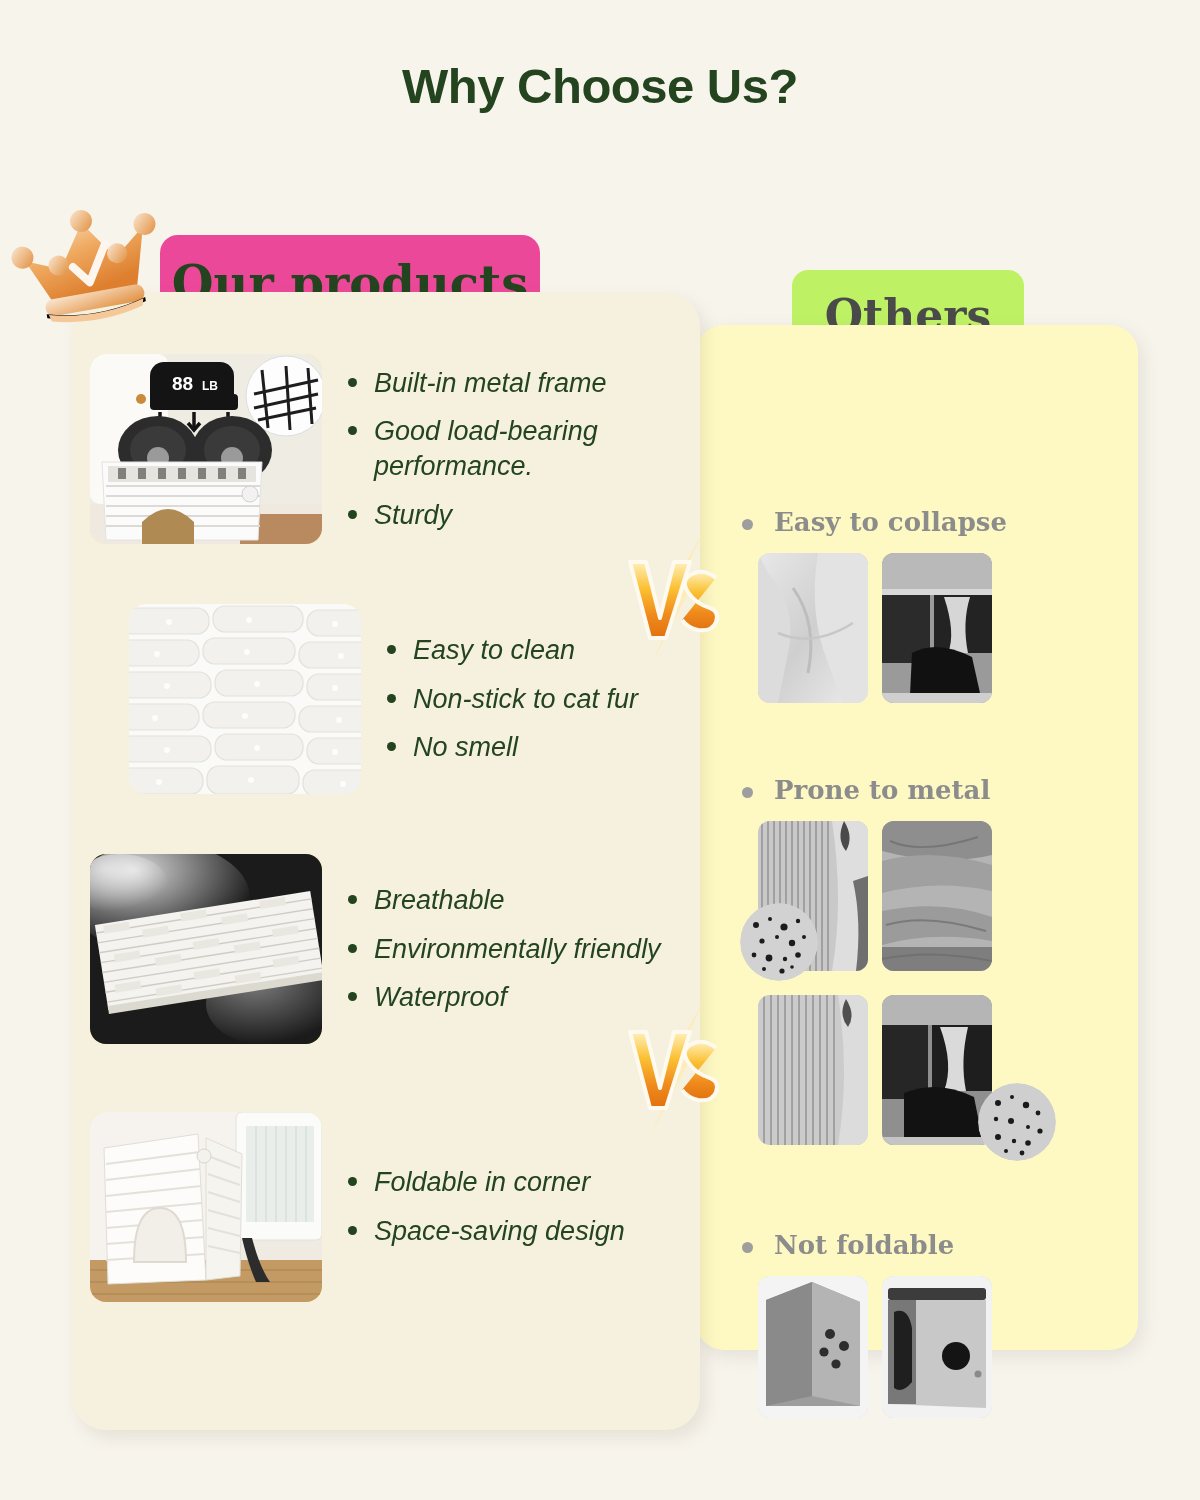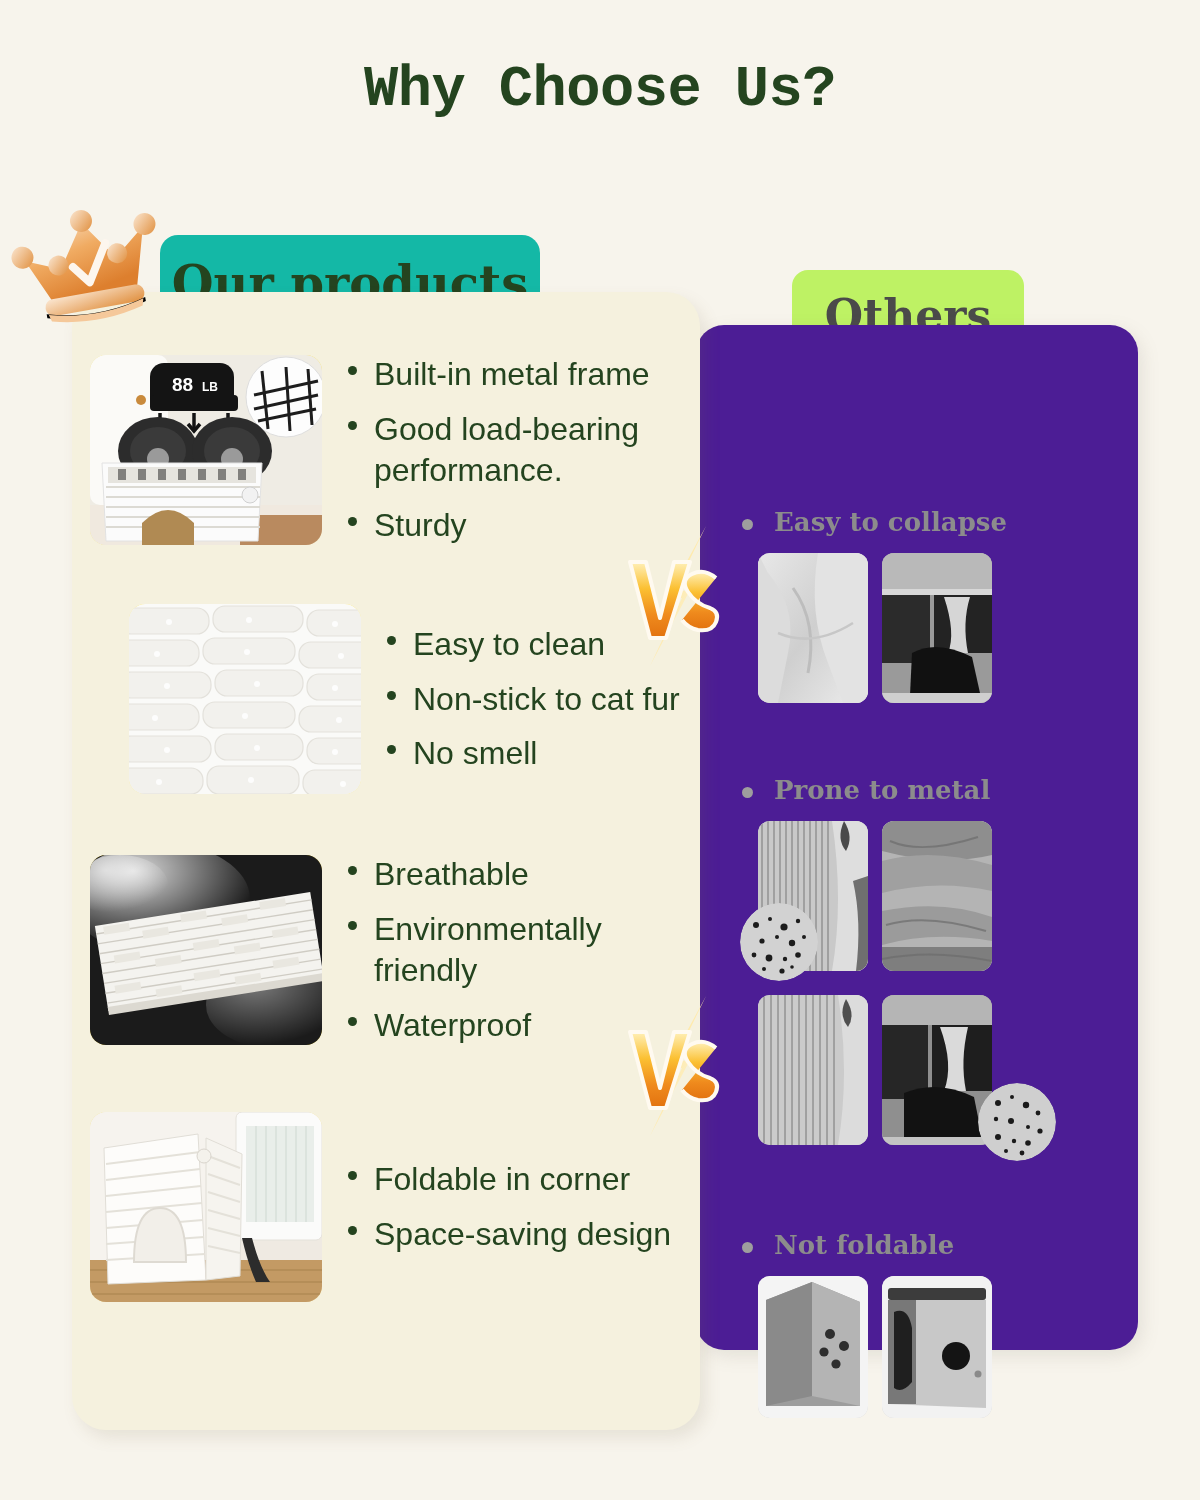--- a/index.html
+++ b/index.html
@@ -9,23 +9,23 @@
     height: 1500px;
     background: #f7f4ec;
     font-family: "Liberation Sans", sans-serif;
     position: relative;
     overflow: hidden;
   }
 
   
   .page-title {
     text-align: center;
-    font-family: Liberation Mono, monospace;
+    font-family: Liberation Sans, sans-serif;
     font-weight: bold;
-    font-size: 57px;
+    font-size: 49px;
     color: #24441f;
     letter-spacing: -0.5px;
     padding-top: 62px;
     line-height: 1;
   }
 
   
   .compare-area {
     position: absolute;
     top: 230px;
@@ -34,21 +34,21 @@
     height: 1200px;
   }
 
   
   .ours-tab {
     position: absolute;
     left: 160px;
     top: 5px;
     width: 380px;
     height: 95px;
-    background: #14b8a6;
+    background: #ec4899;
     border-radius: 18px 18px 0 0;
     z-index: 2;
   }
   .ours-tab-label {
     position: absolute;
     left: 0; top: 0;
     width: 100%; height: 100%;
     display: flex; align-items: center; justify-content: center;
     font-family: "DejaVu Serif", serif;
     font-weight: bold;
@@ -89,21 +89,21 @@
     font-size: 44px;
     color: #4a4a4a;
   }
 
   .others-card {
     position: absolute;
     left: 696px;
     top: 95px;
     width: 442px;
     height: 1025px;
-    background: #4c1d95;
+    background: #fef9c3;
     border-radius: 28px;
     box-shadow: 4px 6px 18px rgba(130,125,110,.16);
     z-index: 3;
   }
 
   
   .crown {
     position: absolute;
     left: 6px;
     top: -28px;
@@ -138,23 +138,24 @@
 
   .ours-bullets {
     margin-left: 24px;
     flex: 1 1 auto;
   }
   .ours-bullets li {
     list-style: none;
     position: relative;
     padding-left: 28px;
     color: #24441f;
-    font-size: 32px;
+    font-size: 27px;
     line-height: 1.28;
     margin-bottom: 14px;
+    font-style: italic;
   }
   .ours-bullets li:last-child { margin-bottom: 0; }
   .ours-bullets li::before {
     content: "";
     position: absolute;
     left: 2px;
     top: 12px;
     width: 9px; height: 9px;
     border-radius: 50%;
     background: #24441f;

